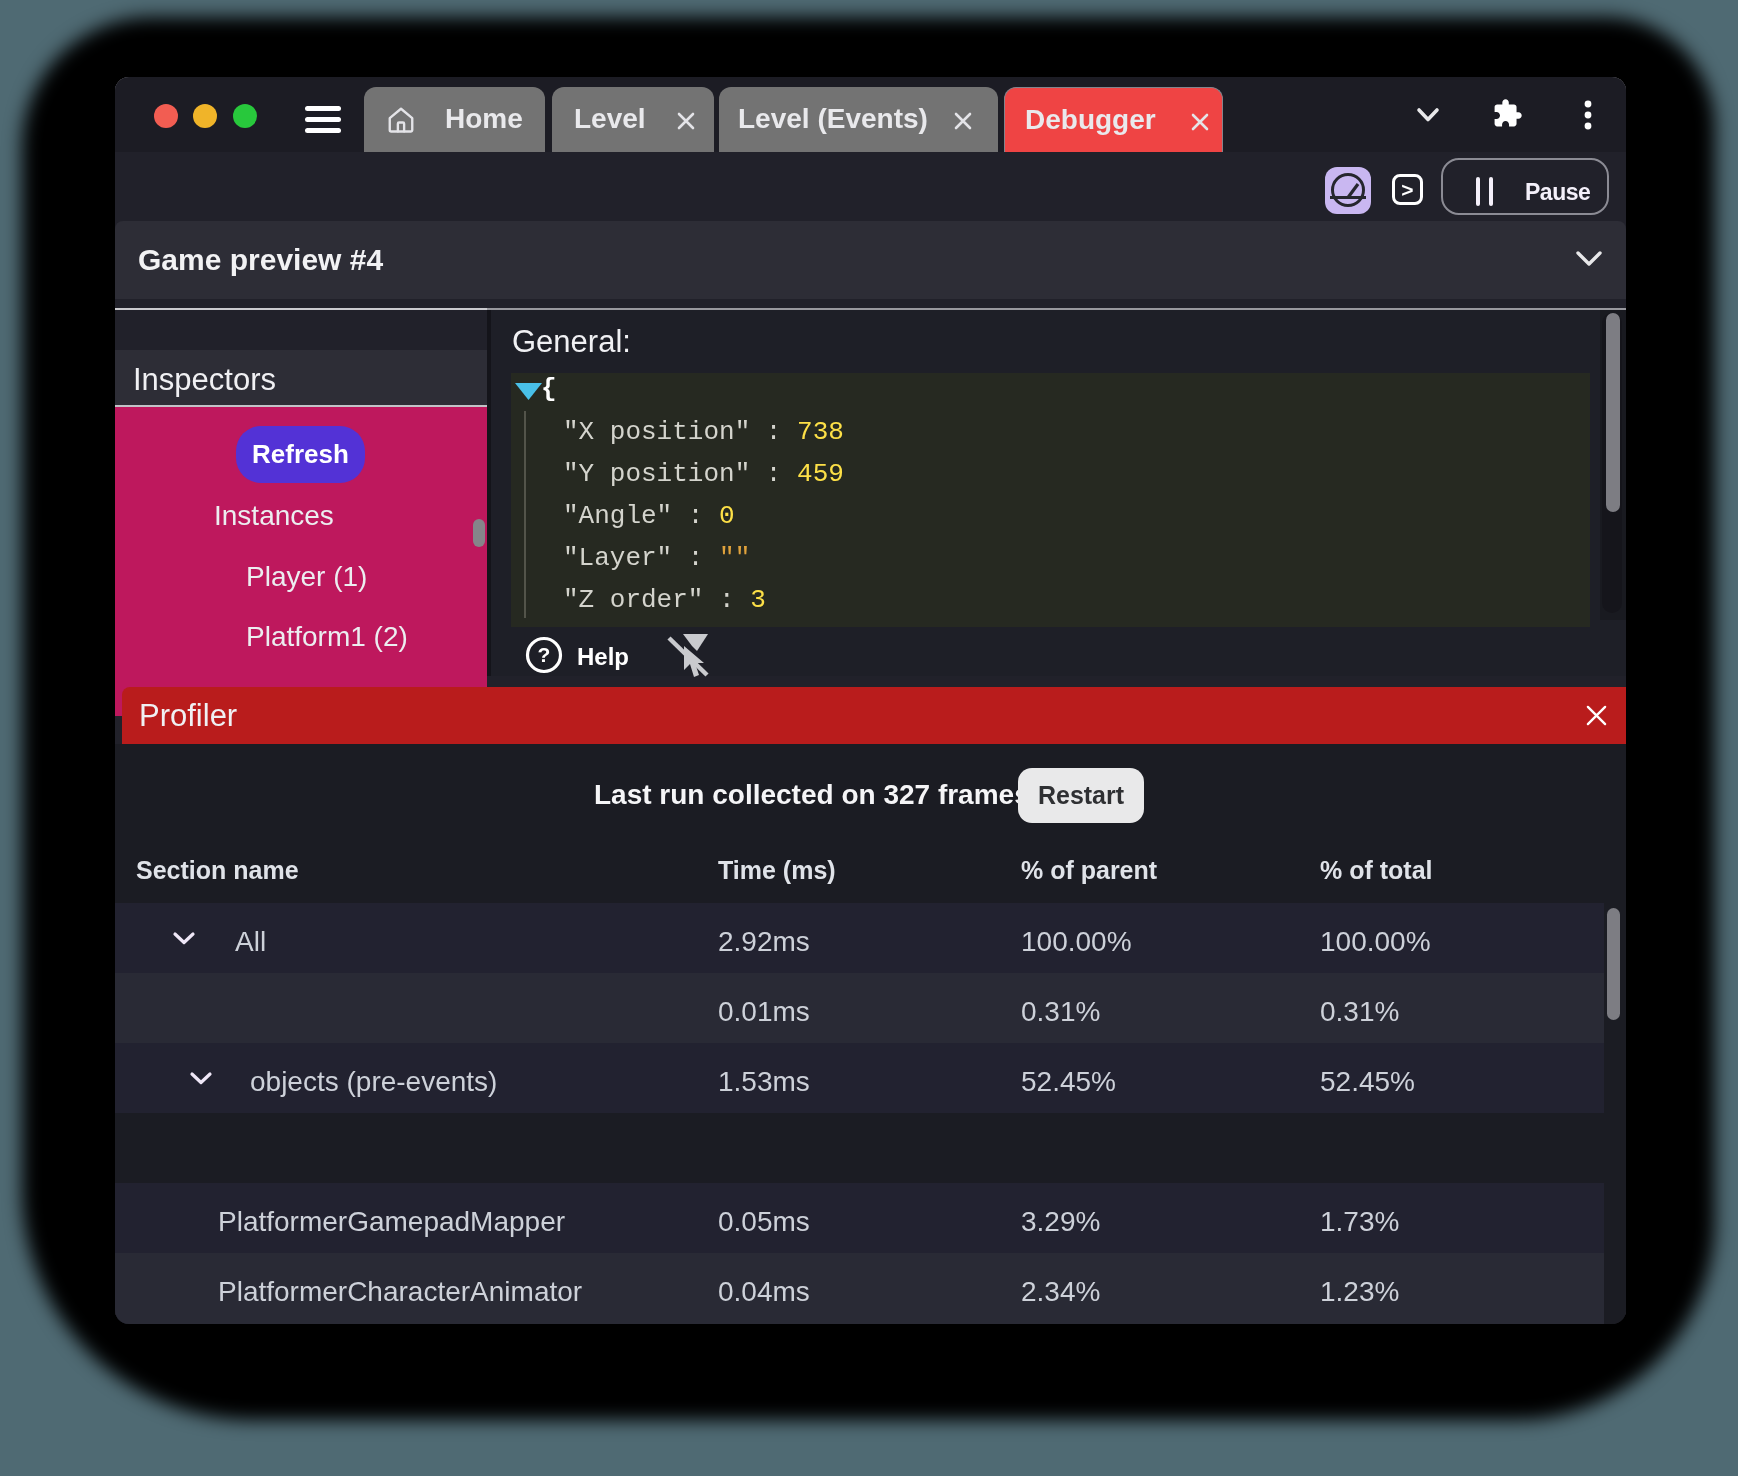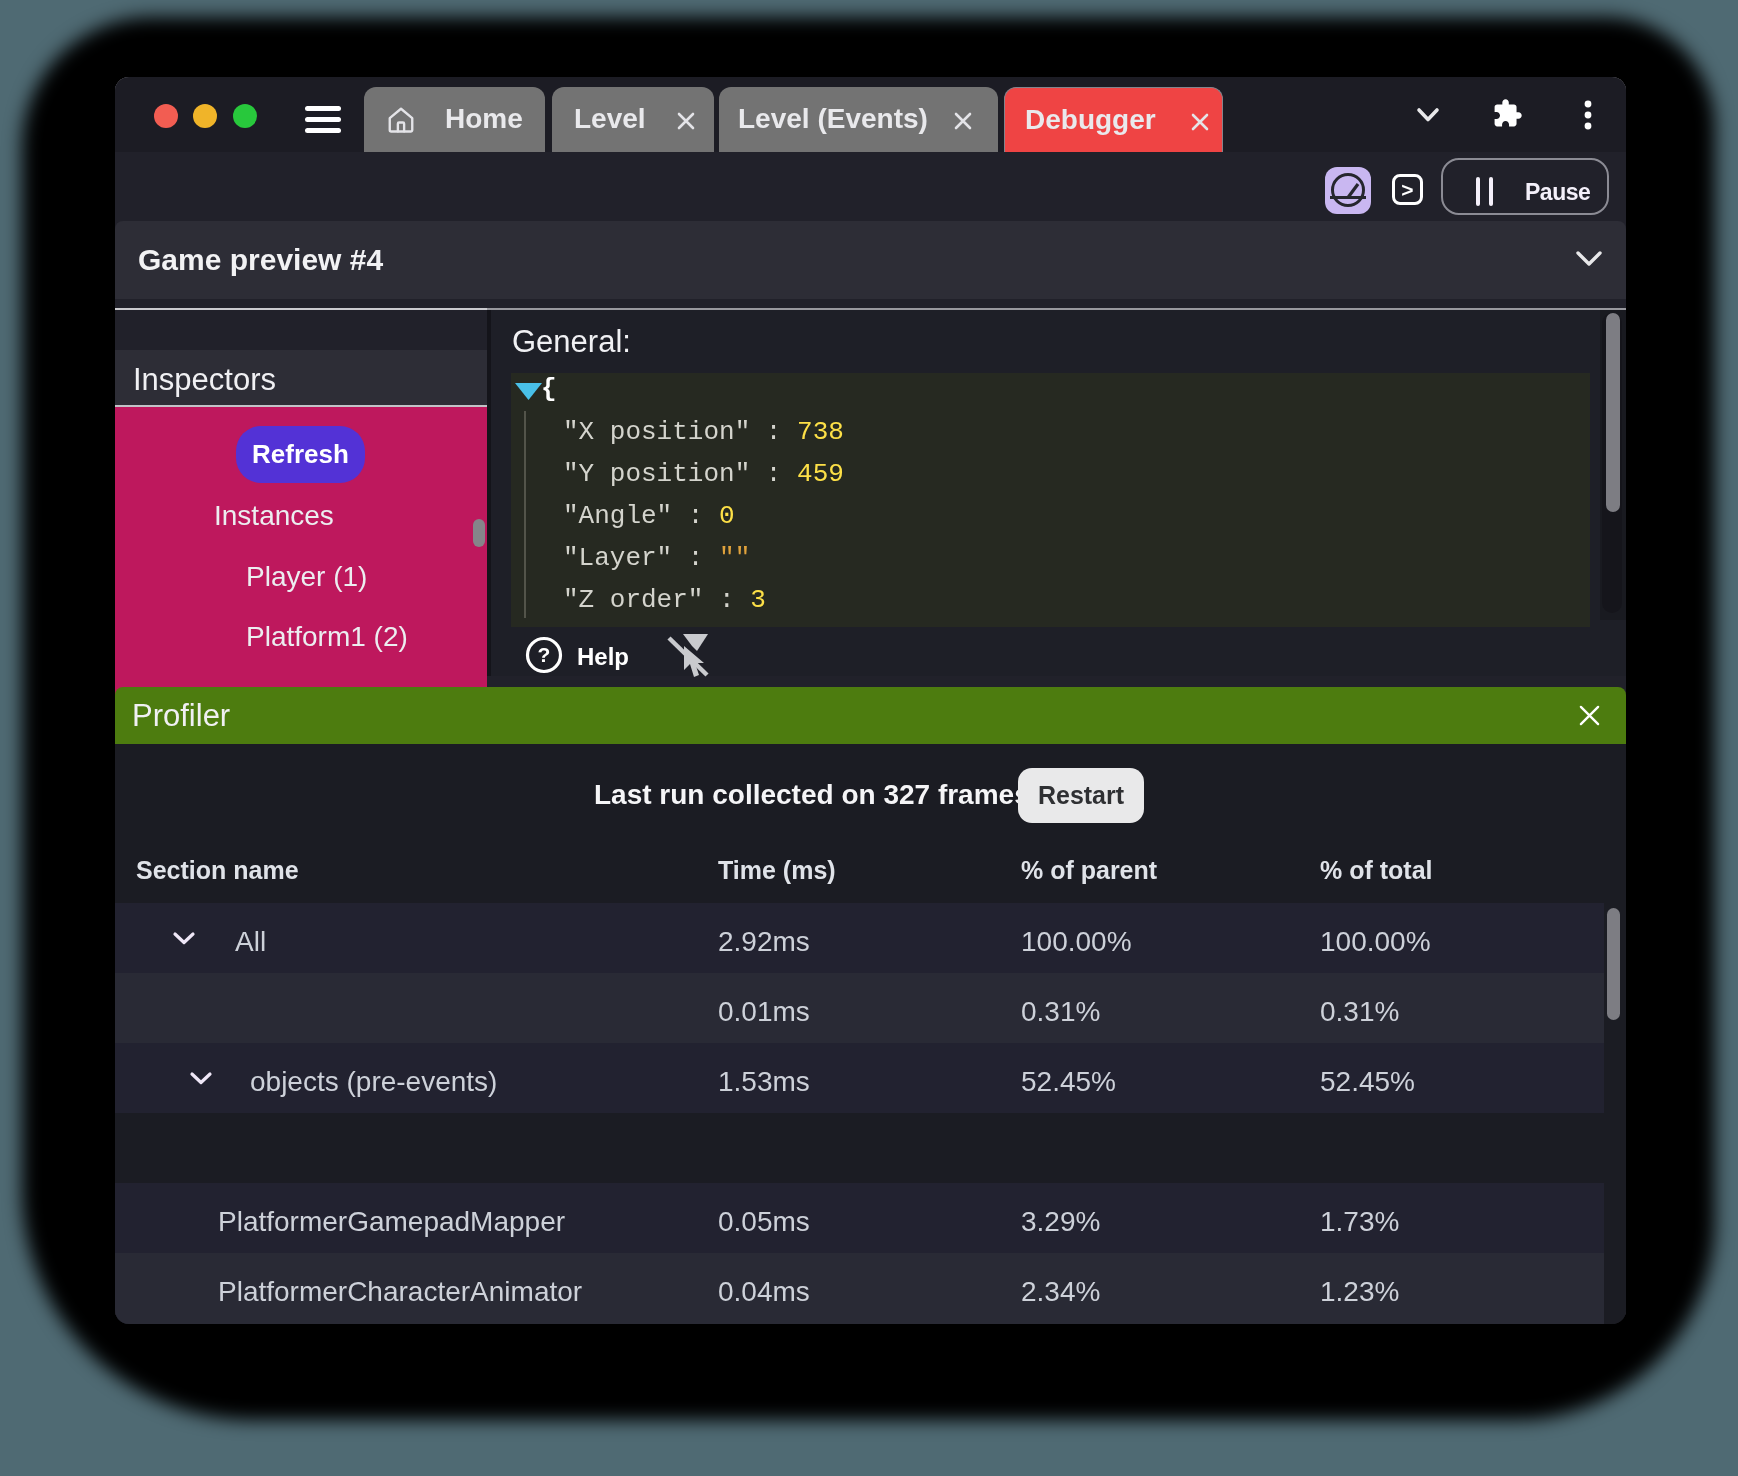--- a/index.html
+++ b/index.html
@@ -42,21 +42,21 @@
   #codeblock pre { position:absolute; left:52px; top:38px; font-family:"Liberation Mono", monospace; font-size:26px; line-height:42px; color:#d4d4cd; }
   #codeblock .num { color:#fde047; }
   #codeblock .str { color:#e0a23c; }
   #codeblock .brace { position:absolute; left:30px; top:1px; color:#fff; font-family:"Liberation Mono", monospace; font-size:26px; font-weight:700; }
   #codeguide { position:absolute; left:13px; top:38px; width:2px; height:207px; background:#53544a; }
   
   #gut1 { position:absolute; left:1485px; top:233px; width:26px; height:310px; background:#191a20; }
   #track1 { position:absolute; left:1487px; top:236px; width:20px; height:300px; background:#15151b; border-radius:10px; }
   #thumb1 { position:absolute; left:1491px; top:236px; width:14px; height:199px; background:#7d7d83; border-radius:7px; }
   
-  #profbar { position:absolute; left:0; top:610px; width:100%; height:57px; background:#4d7c0f; border-radius:8px 8px 0 0; }
+  #profbar { position:absolute; left:7px; top:610px; width:100%; height:57px; background:#b91c1c; border-radius:8px 8px 0 0; }
   #profbar .lbl { position:absolute; left:17px; top:11px; font-size:31px; color:#f0f0f3; }
   #profcontent { position:absolute; left:0; top:667px; width:100%; height:580px; background:#1b1c23; }
   #lastrun { position:absolute; left:479px; top:35px; font-size:28px; font-weight:600; color:#f5f5f7; }
   #restart { position:absolute; left:903px; top:24px; width:126px; height:55px; background:#e9e9ea; border-radius:14px; color:#2f3033; font-weight:700; font-size:25px; text-align:center; line-height:55px; }
   .th { position:absolute; top:112px; font-size:25px; font-weight:700; color:#e0e3e9; }
   .row { position:absolute; left:0; width:1489px; height:70px; }
   .row.lt { background:#292a35; }
   .row.dk { background:#222230; }
   .row .c { position:absolute; top:23px; font-size:28px; color:#cdd1d9; }
   svg.icon { position:absolute; overflow:visible; }

